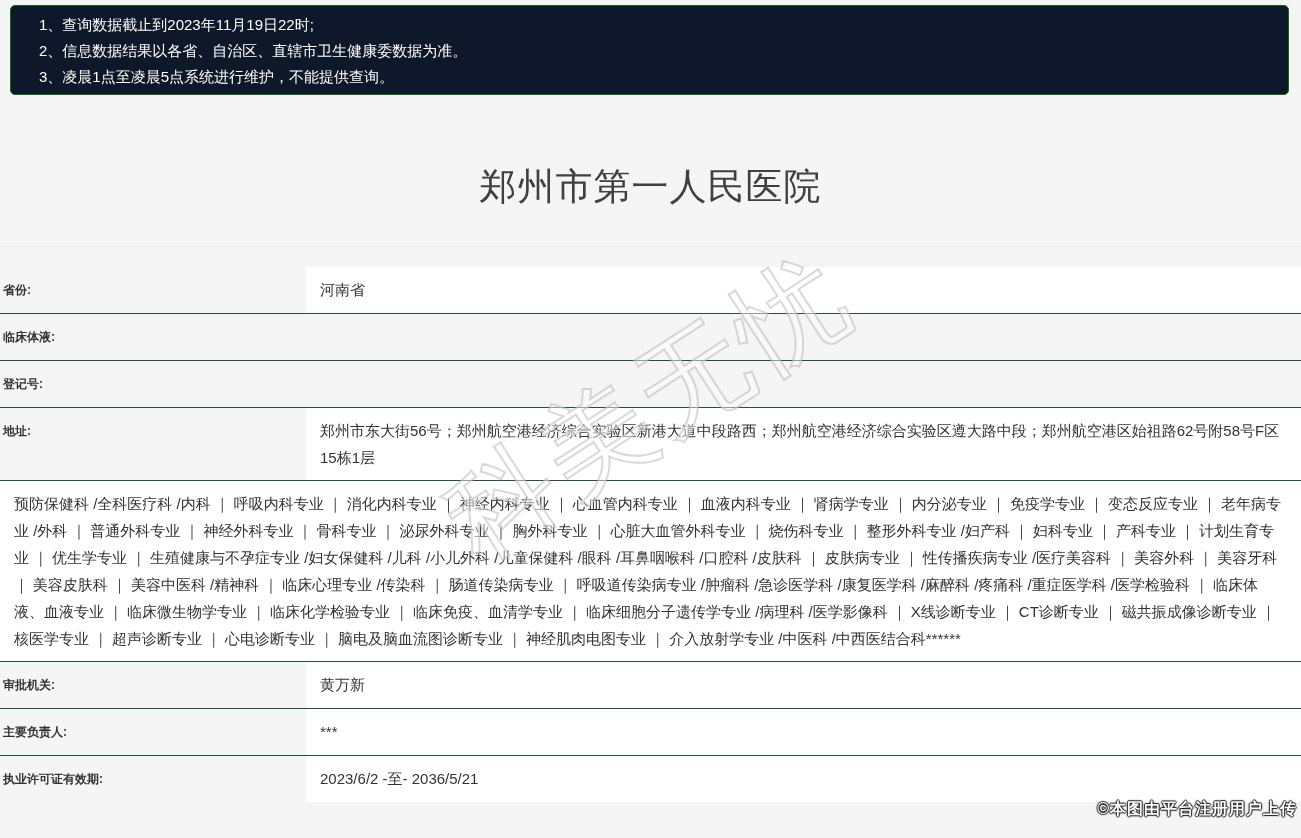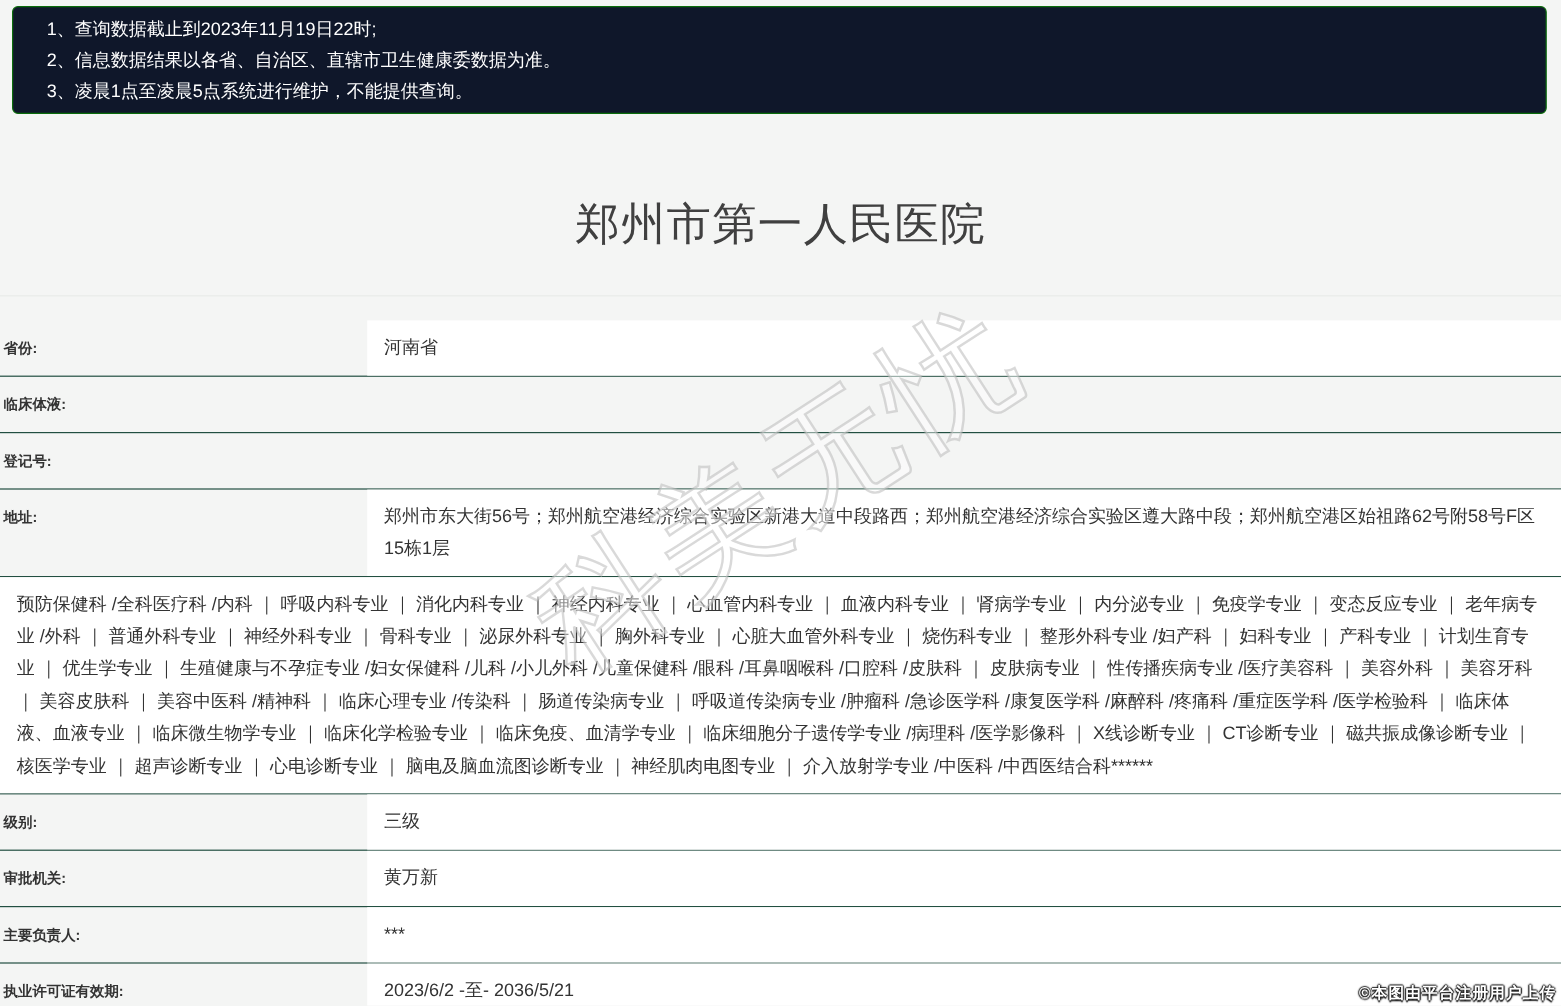--- a/index.html
+++ b/index.html
@@ -89,22 +89,22 @@
     letter-spacing: 6px;
     transform: rotate(-33deg);
     color: rgba(255, 255, 255, 0.45);
     -webkit-text-stroke: 2px rgba(185, 185, 185, 0.55);
     pointer-events: none;
     white-space: nowrap;
   }
   .wm-bottom-right {
     position: absolute;
     right: 4px;
-    bottom: 1px;
-    font-size: 13px;
+    bottom: 18px;
+    font-size: 16px;
     font-weight: bold;
     color: #ffffff;
     text-shadow: -1px 0 1px #1a1a1a, 1px 0 1px #1a1a1a, 0 -1px 1px #1a1a1a, 0 1px 1px #1a1a1a;
     letter-spacing: 1px;
   }
 </style>
 </head>
 <body>
 
 <div class="notice">
@@ -134,24 +134,20 @@
 
   <div class="info-row">
     <div class="info-label">地址:</div>
     <div class="info-value">郑州市东大街56号；郑州航空港经济综合实验区新港大道中段路西；郑州航空港经济综合实验区遵大路中段；郑州航空港区始祖路62号附58号F区15栋1层</div>
   </div>
 
   <div class="info-row">
     <div class="info-value">预防保健科 /全科医疗科 /内科 ｜ 呼吸内科专业 ｜ 消化内科专业 ｜ 神经内科专业 ｜ 心血管内科专业 ｜ 血液内科专业 ｜ 肾病学专业 ｜ 内分泌专业 ｜ 免疫学专业 ｜ 变态反应专业 ｜ 老年病专业 /外科 ｜ 普通外科专业 ｜ 神经外科专业 ｜ 骨科专业 ｜ 泌尿外科专业 ｜ 胸外科专业 ｜ 心脏大血管外科专业 ｜ 烧伤科专业 ｜ 整形外科专业 /妇产科 ｜ 妇科专业 ｜ 产科专业 ｜ 计划生育专业 ｜ 优生学专业 ｜ 生殖健康与不孕症专业 /妇女保健科 /儿科 /小儿外科 /儿童保健科 /眼科 /耳鼻咽喉科 /口腔科 /皮肤科 ｜ 皮肤病专业 ｜ 性传播疾病专业 /医疗美容科 ｜ 美容外科 ｜ 美容牙科 ｜ 美容皮肤科 ｜ 美容中医科 /精神科 ｜ 临床心理专业 /传染科 ｜ 肠道传染病专业 ｜ 呼吸道传染病专业 /肿瘤科 /急诊医学科 /康复医学科 /麻醉科 /疼痛科 /重症医学科 /医学检验科 ｜ 临床体液、血液专业 ｜ 临床微生物学专业 ｜ 临床化学检验专业 ｜ 临床免疫、血清学专业 ｜ 临床细胞分子遗传学专业 /病理科 /医学影像科 ｜ X线诊断专业 ｜ CT诊断专业 ｜ 磁共振成像诊断专业 ｜ 核医学专业 ｜ 超声诊断专业 ｜ 心电诊断专业 ｜ 脑电及脑血流图诊断专业 ｜ 神经肌肉电图专业 ｜ 介入放射学专业 /中医科 /中西医结合科******</div>
   </div>
 
-  <div class="info-row single">
-    <div class="info-label">级别:</div>
-    <div class="info-value">三级</div>
-  </div>
 
   <div class="info-row single">
     <div class="info-label">审批机关:</div>
     <div class="info-value">黄万新</div>
   </div>
 
   <div class="info-row single">
     <div class="info-label">主要负责人:</div>
     <div class="info-value">***</div>
   </div>

